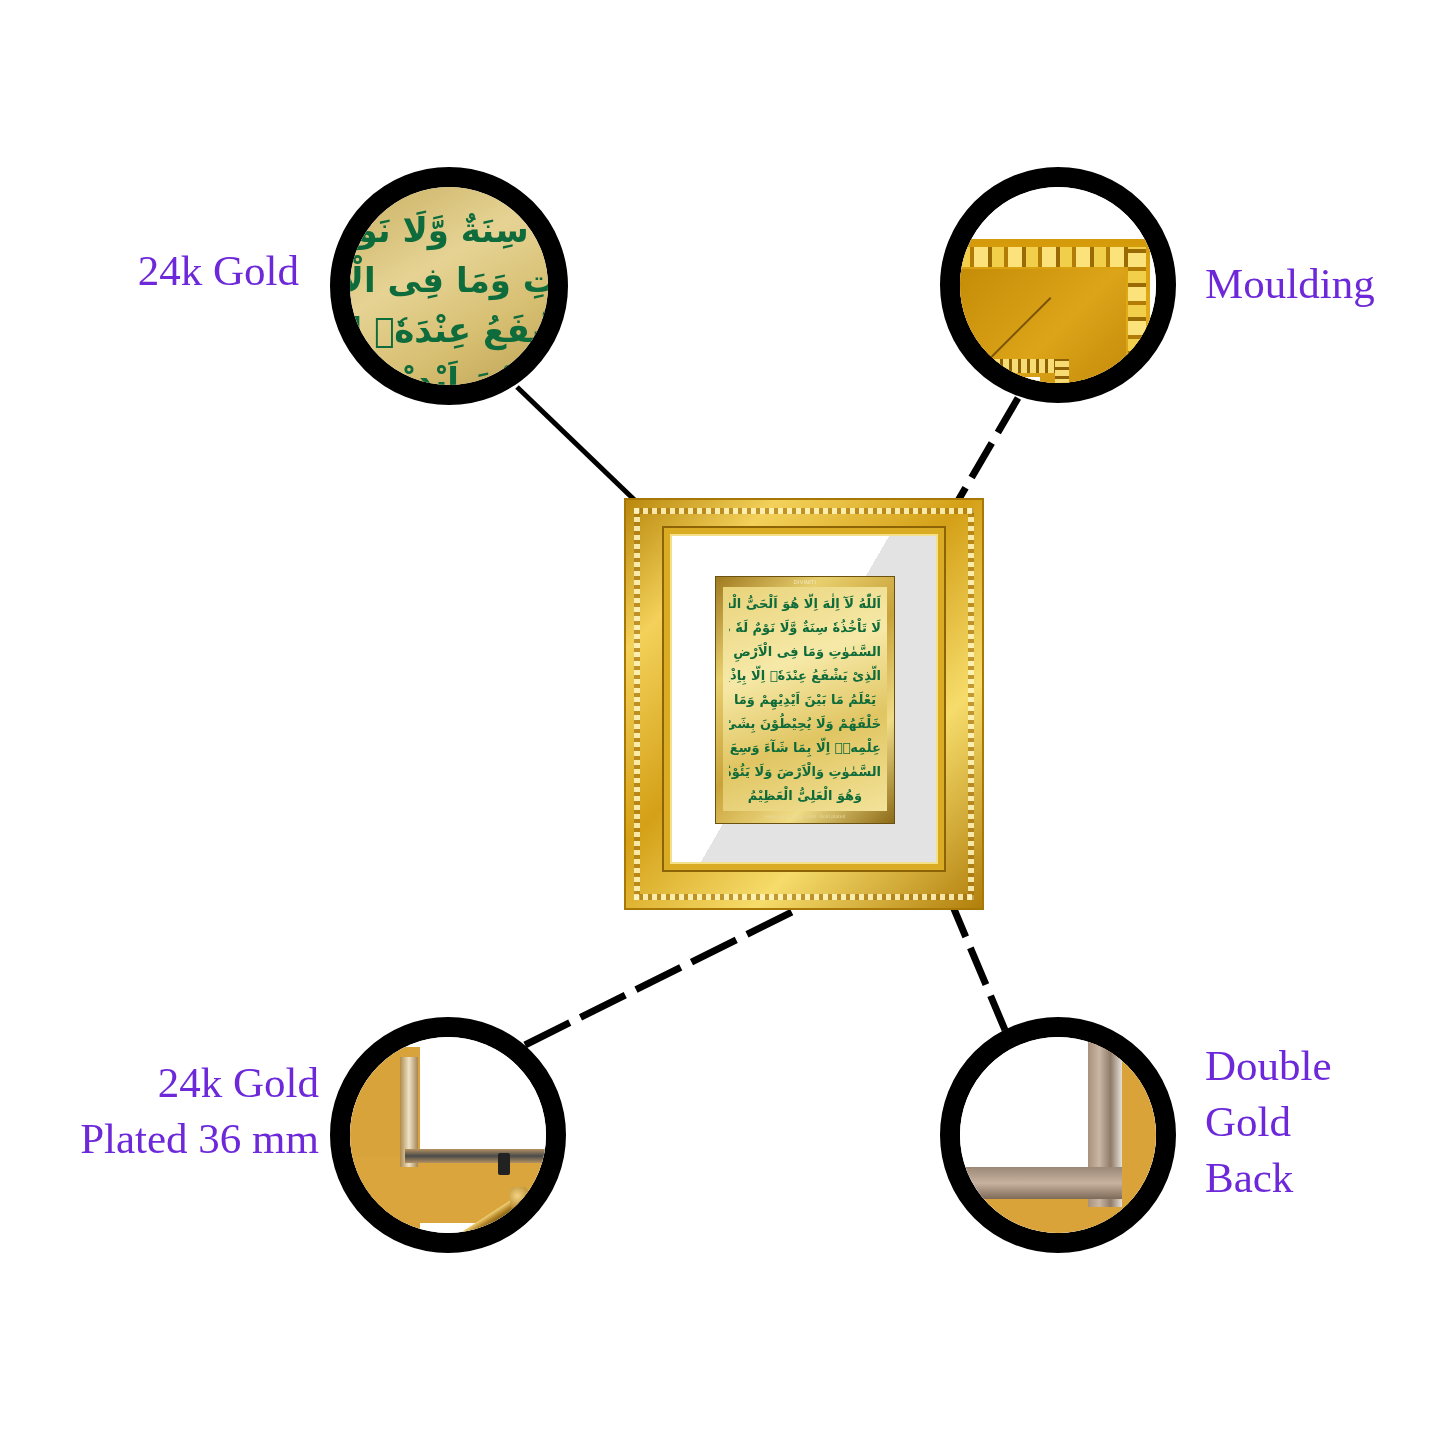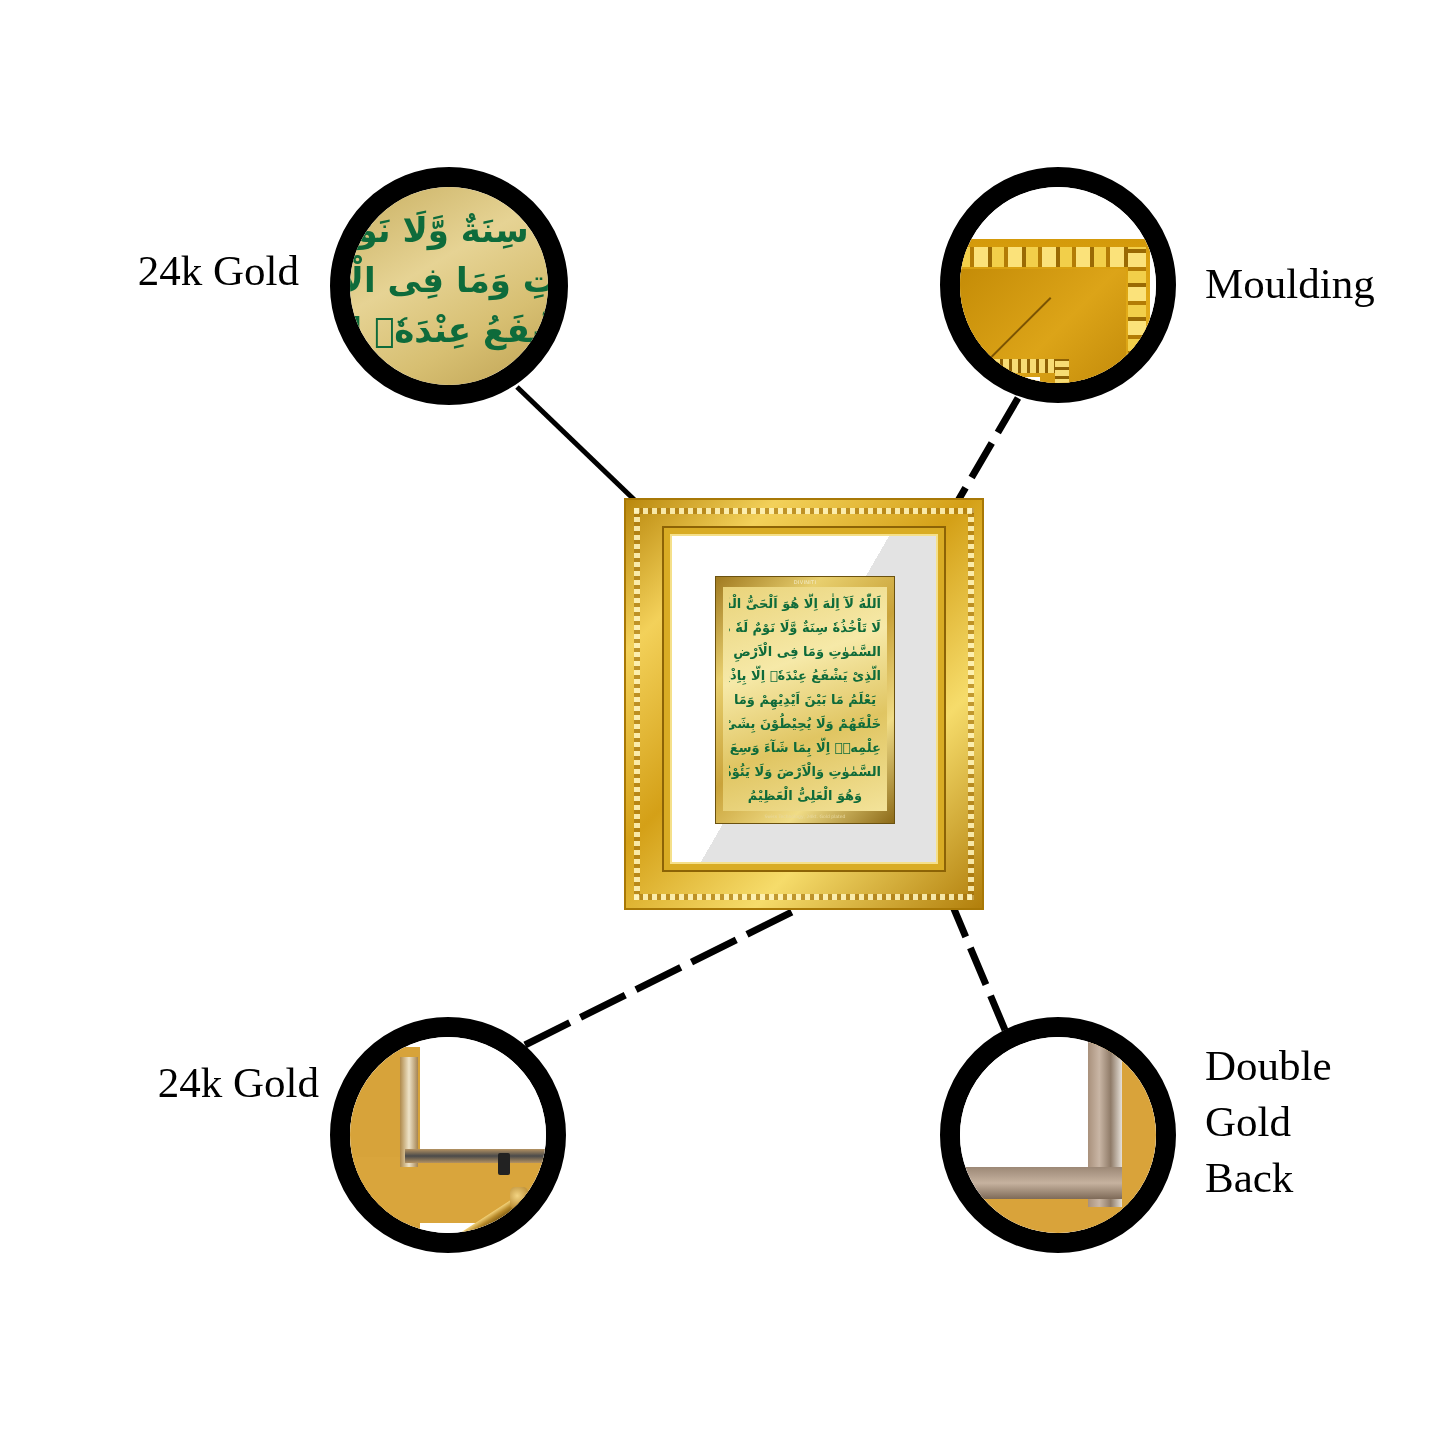--- a/index.html
+++ b/index.html
@@ -1,19 +1,19 @@
 <!DOCTYPE html>
 <html><head>
 <meta charset="utf-8">
 <style>
   html, body { margin: 0; padding: 0; background: #ffffff; }
   body { width: 1445px; height: 1445px; position: relative; overflow: hidden;
          font-family: "DejaVu Serif", "Liberation Serif", serif; color: #111; }
   .label { position: absolute; font-family: "Liberation Serif", "DejaVu Serif", serif;
-           font-size: 43px; line-height: 56px; color: #000000; }
+           font-size: 43px; line-height: 56px; color: #6d28d9; }
   .label.right-align { text-align: right; }
   .label.left-align { text-align: left; }
   .label span { display: block; white-space: nowrap; }
 
   .lens { position: absolute; border-radius: 50%; box-sizing: border-box;
           border: 20px solid #000; overflow: hidden; background: #fff; }
 
   svg.connectors { position: absolute; left: 0; top: 0; }
 
   
@@ -143,20 +143,21 @@
   </div>
   <div class="plaque-foot">Swiss Technology, 24kt. Gold plated</div>
 </div>
 
 <div class="lens" style="left:330px; top:167px; width:238px; height:238px;">
   <div class="foil-bg"></div>
   <div class="foil-lines">
     <div style="margin-top:40px;">ذُهٗ سِنَةٌ وَّلَا نَوْمٌ لَ</div>
     <div>وٰتِ وَمَا فِی الْاَرْضِ مَنْ</div>
     <div>یَشْفَعُ عِنْدَهٗۤ اِلَّا بِاِذْ</div>
+    <div style="margin-right:50px;">بَیْنَ اَیْدِیْهِ</div>
   </div>
 </div>
 
 <div class="lens" style="left:940px; top:167px; width:236px; height:236px;">
   <div class="mould-bg"></div>
   <div class="mould-outer"></div>
   <div class="mould-bevel"></div>
   <div class="mould-top-deco"></div>
   <div class="mould-right-deco"></div>
   <div class="mould-diag"></div>
@@ -187,19 +188,20 @@
 <div class="label right-align" style="right:1146px; top:243px;">
   <span>24k Gold</span>
 </div>
 
 <div class="label left-align" style="left:1205px; top:256px;">
   <span>Moulding</span>
 </div>
 
 <div class="label right-align" style="right:1126px; top:1055px;">
   <span>24k Gold</span>
+  <span>Plated 36 mm</span>
 </div>
 
 <div class="label left-align" style="left:1205px; top:1038px;">
   <span>Double</span>
   <span>Gold</span>
   <span>Back</span>
 </div>
 
 </body></html>

